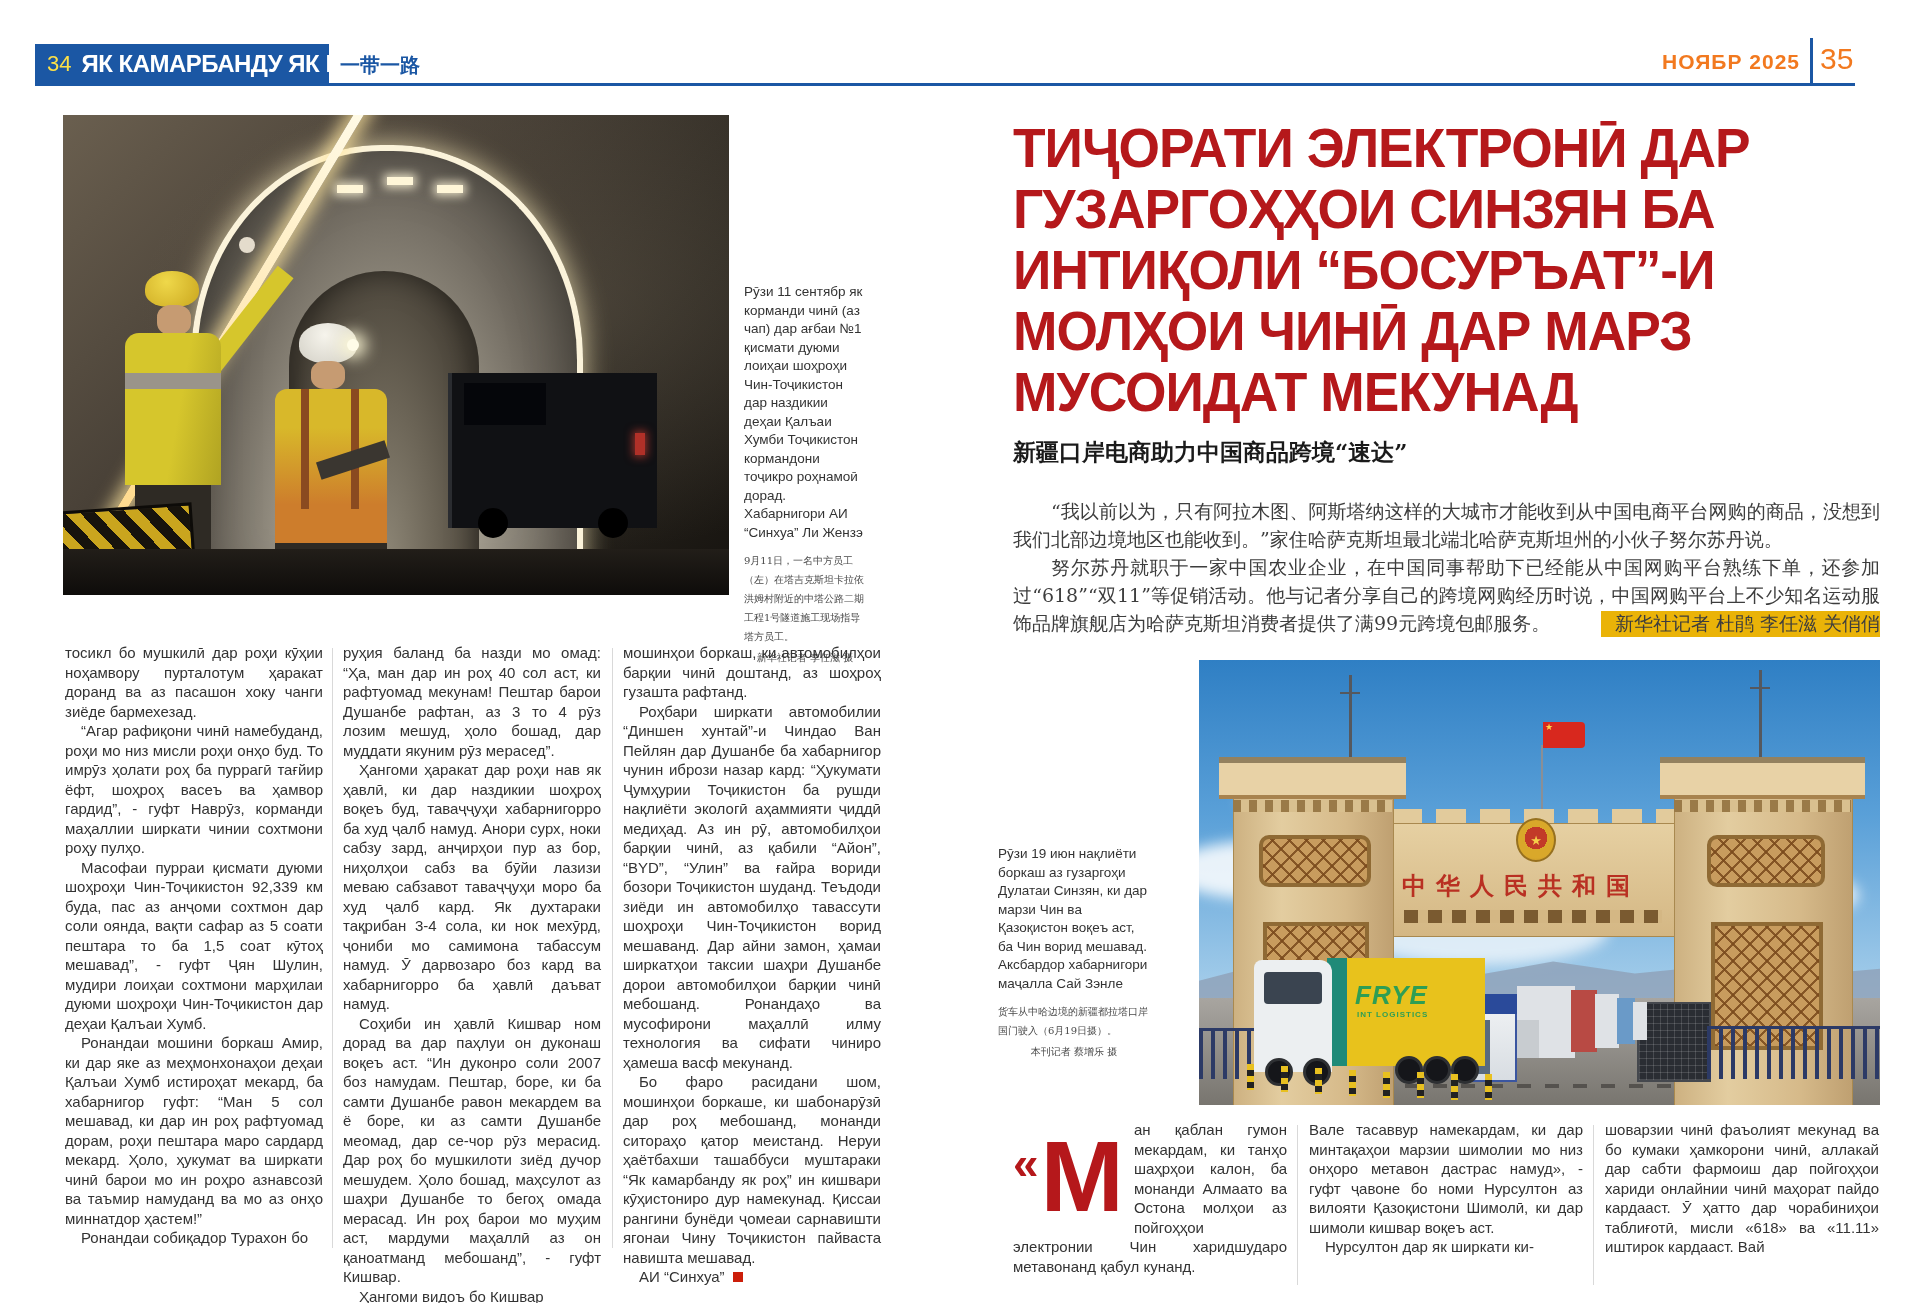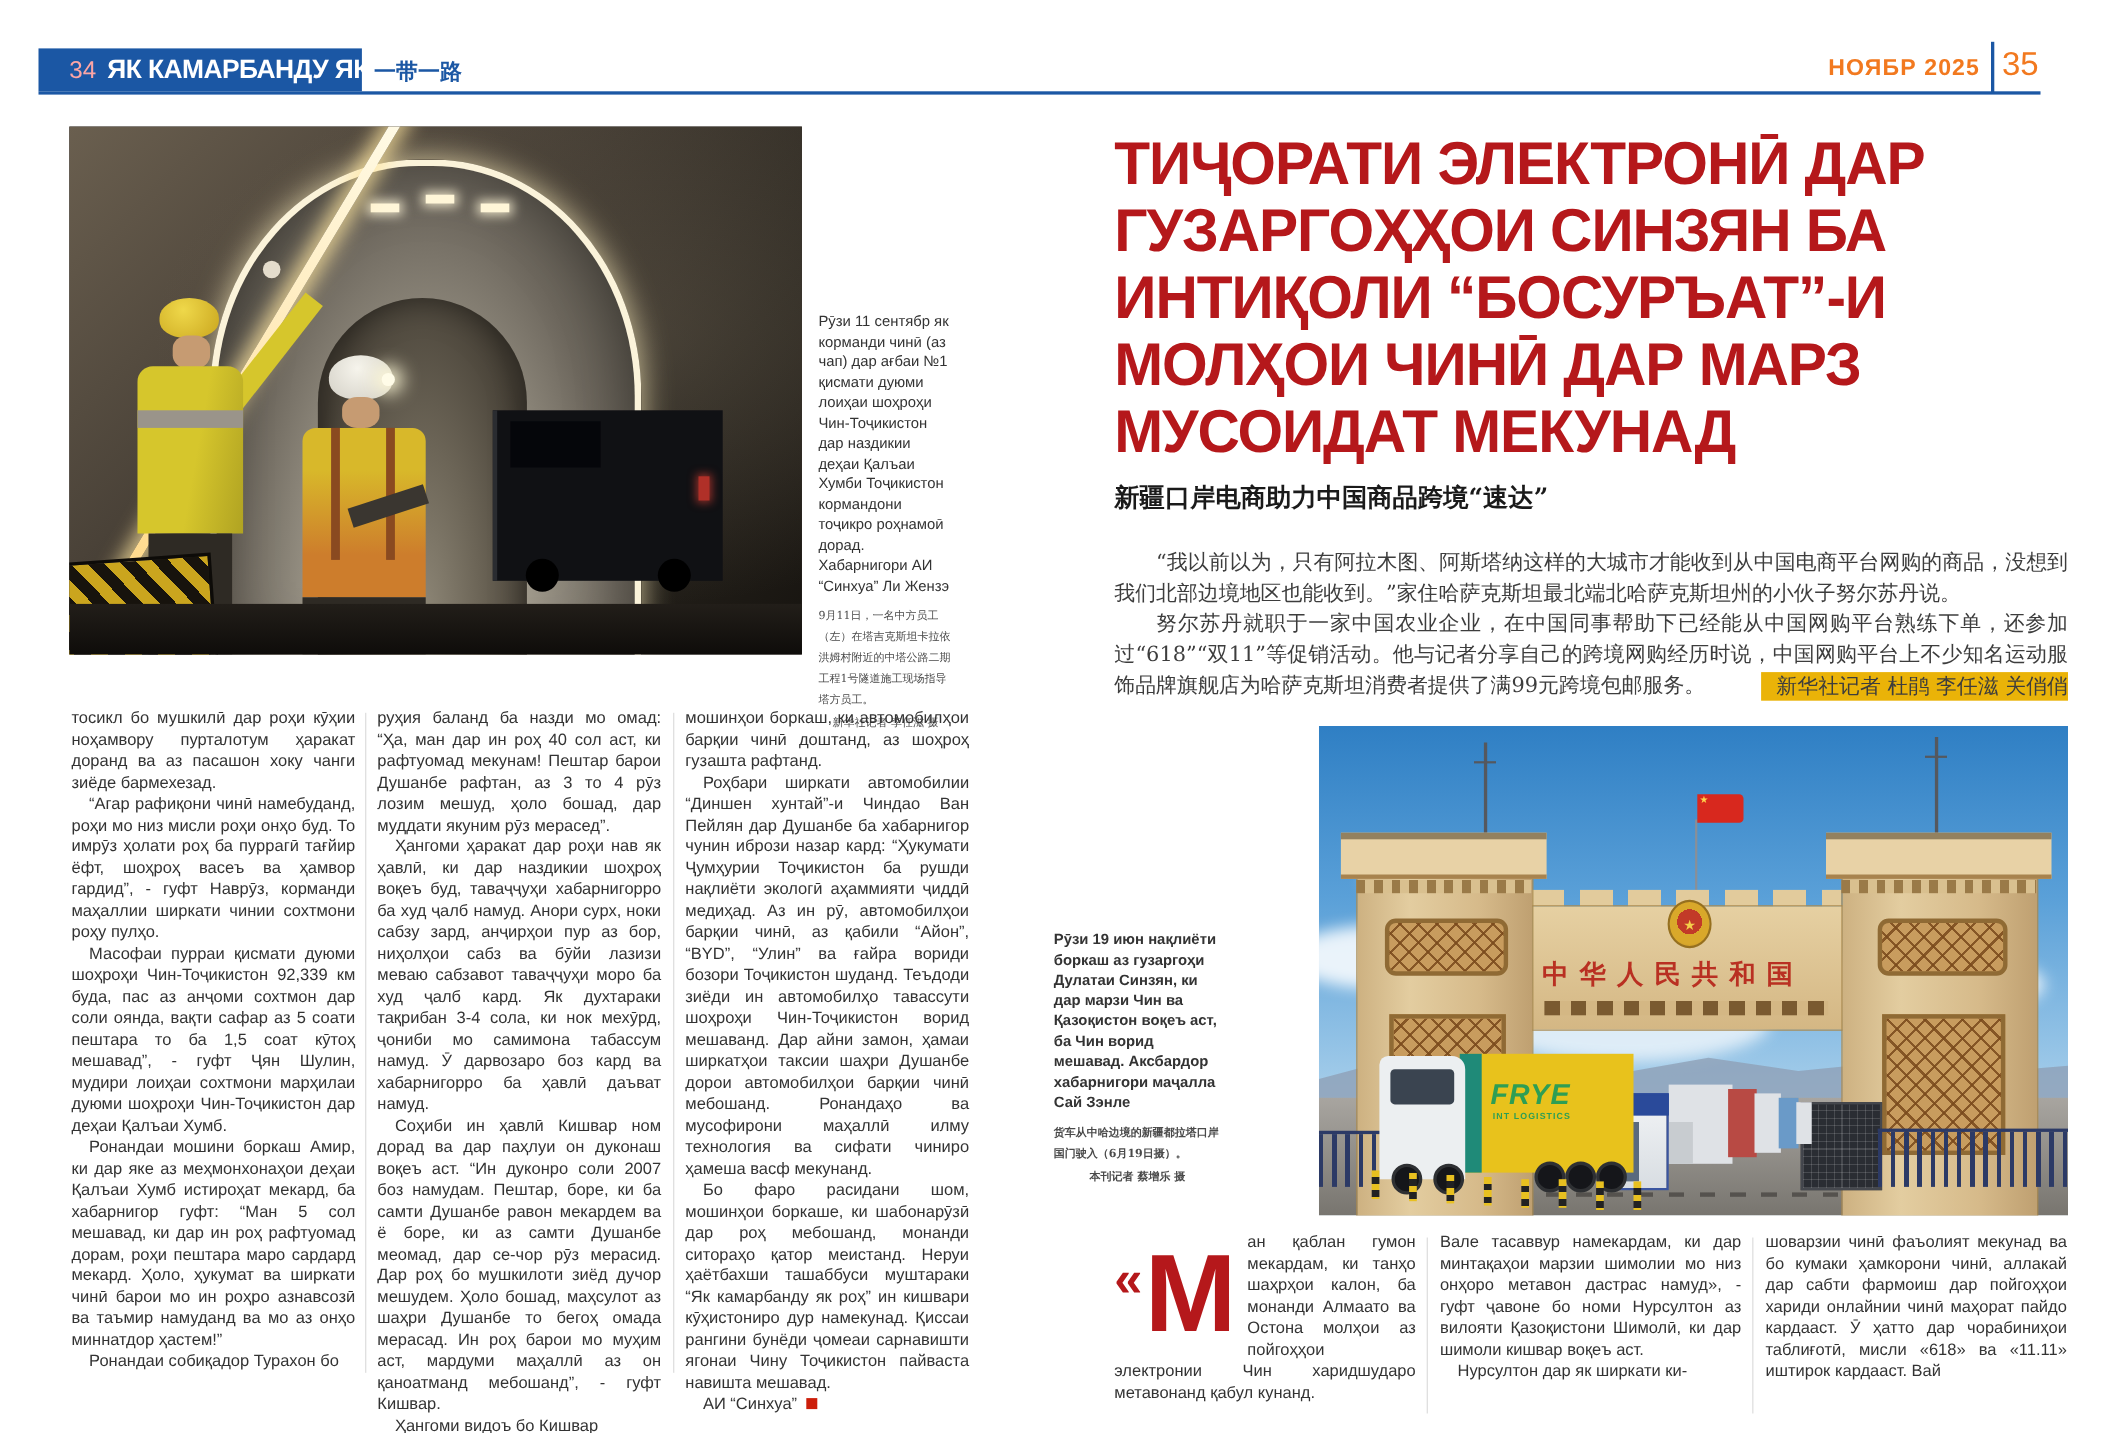--- a/index.html
+++ b/index.html
@@ -2,21 +2,21 @@
 <html><head>
 <meta charset="utf-8">
 <style>
   html,body{margin:0;padding:0;background:#ffffff;}
   .canvas{position:relative;width:1920px;height:1303px;background:#fff;overflow:hidden;
           font-family:"Liberation Sans",sans-serif;color:#333;}
   .abs{position:absolute;}
 
   
   .hdr-box{left:35px;top:44px;width:294px;height:39px;background:#1b57a4;display:flex;align-items:center;}
-  .hdr-folio{color:#fca5a5;font-size:22px;padding:0 10px 0 12px;margin-left:16px;}
+  .hdr-folio{color:#fde047;font-size:22px;padding:0 10px 0 12px;}
   .hdr-title{color:#fff;font-size:24px;font-weight:bold;letter-spacing:-0.5px;white-space:nowrap;}
   .hdr-cn{left:340px;top:52px;color:#1b57a4;font-size:20px;font-weight:bold;font-family:"DejaVu Serif",serif;}
   .hdr-rule{left:35px;top:83px;width:1820px;height:3px;background:#1b57a4;}
   .hdr-issue{left:1560px;top:50px;width:240px;text-align:right;color:#f2791f;font-size:21px;font-weight:bold;letter-spacing:1px;}
   .hdr-vrule{left:1810px;top:38px;width:3px;height:46px;background:#1b57a4;}
   .hdr-folio-r{left:1820px;top:42px;color:#f2791f;font-size:30px;}
 
   
   .col p{margin:0 0 0 0;text-align:justify;font-size:15px;line-height:19.5px;color:#333;}
   .ind{text-indent:16px;}
@@ -285,21 +285,21 @@
     <div class="abs gp-bollard" style="left:48px;top:404px;"></div>
     <div class="abs gp-bollard" style="left:82px;top:406px;"></div>
     <div class="abs gp-bollard" style="left:116px;top:408px;"></div>
     <div class="abs gp-bollard" style="left:150px;top:410px;"></div>
     <div class="abs gp-bollard" style="left:184px;top:412px;"></div>
     <div class="abs gp-bollard" style="left:218px;top:412px;"></div>
     <div class="abs gp-bollard" style="left:252px;top:414px;"></div>
     <div class="abs gp-bollard" style="left:286px;top:414px;"></div>
   </div>
 
-  <div class="abs" style="left:958px;top:845px;width:152px;font-weight:bold;">
+  <div class="abs" style="left:998px;top:845px;width:152px;">
     <div class="cap">Рӯзи 19 июн нақлиёти боркаш аз гузаргоҳи Дулатаи Синзян, ки дар марзи Чин ва Қазоқистон воқеъ аст, ба Чин ворид мешавад. Аксбардор хабарнигори маҷалла Сай Зэнле</div>
     <div class="cap-cn">货车从中哈边境的新疆都拉塔口岸国门驶入（6月19日摄）。</div>
     <div class="cap-cn cap-credit">本刊记者 蔡增乐 摄</div>
   </div>
 
   <div class="abs col" style="left:1013px;top:1120px;width:274px;">
     <span class="dropcap"><span class="dq">«</span><span class="dl">М</span></span>
     <p>ан қаблан гумон мекардам, ки танҳо шаҳрҳои калон, ба монанди Алмаато ва Остона молҳои аз пойгоҳҳои электронии Чин харидшударо метавонанд қабул кунанд.</p>
   </div>
   <div class="abs vrule" style="left:1297px;top:1125px;height:160px;"></div>

